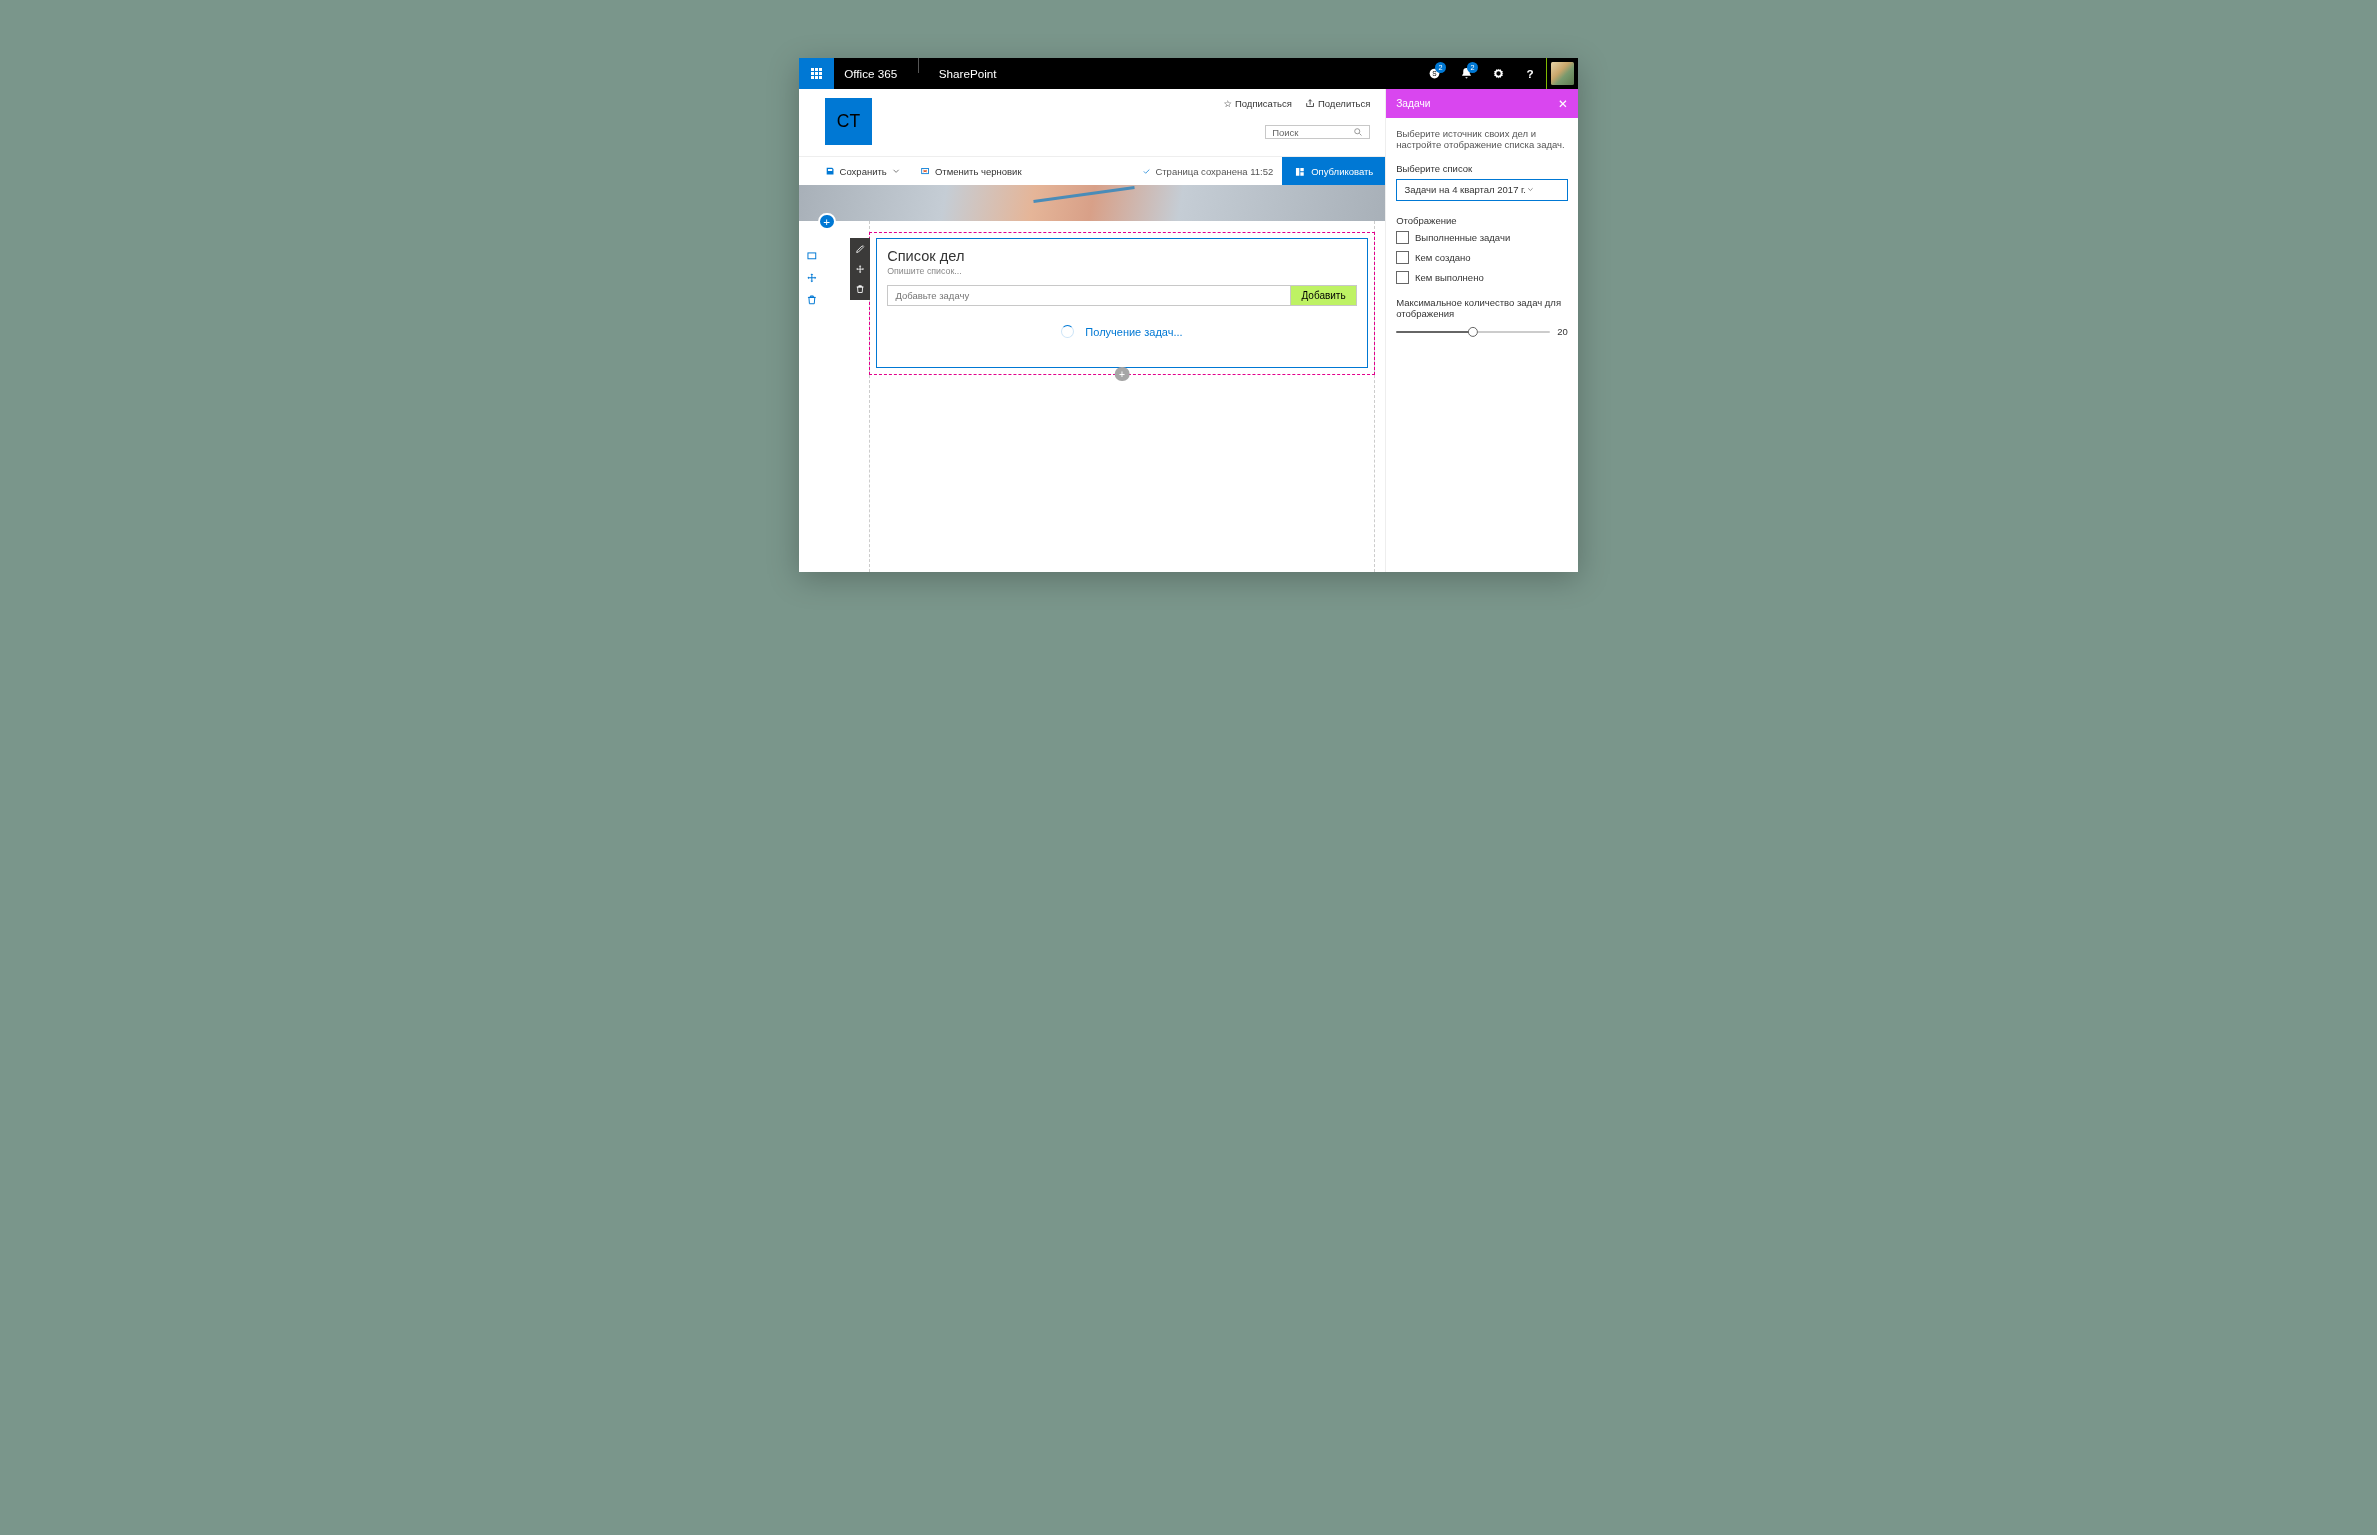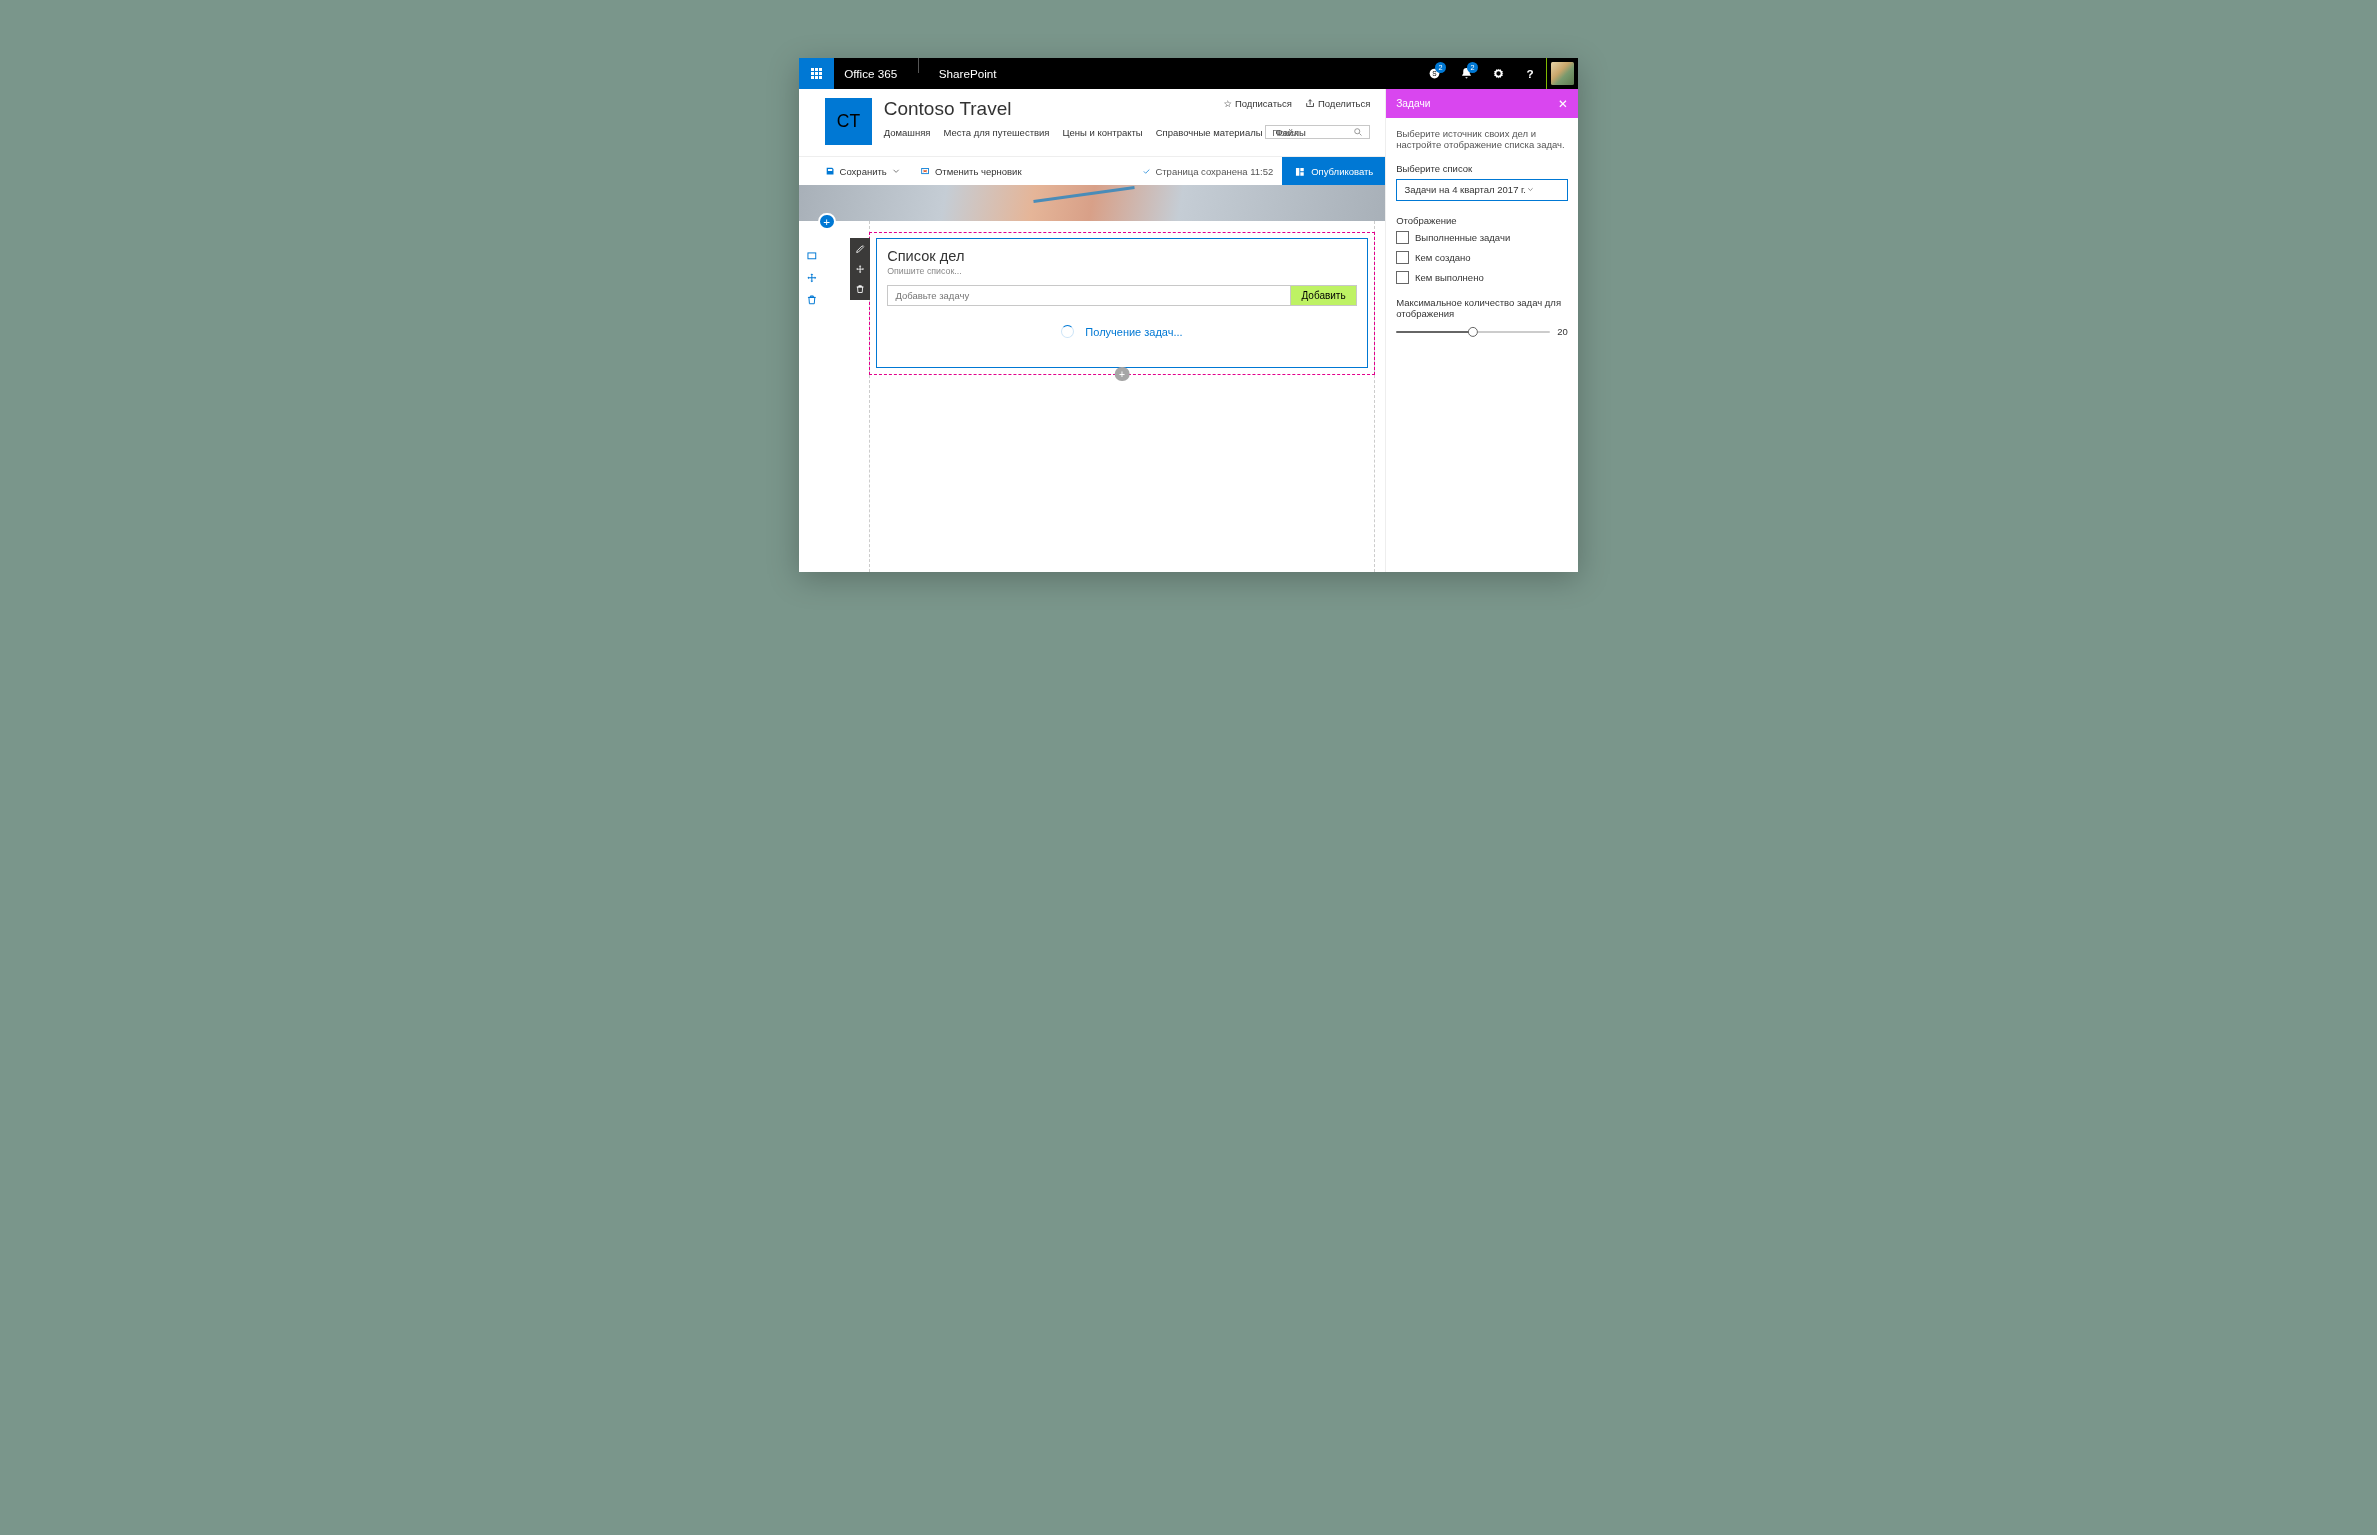--- a/index.html
+++ b/index.html
@@ -368,30 +368,20 @@
     <div class="avatar">
       <div class="avatar-img"></div>
     </div>
   </div>
 
   <div class="body-row">
     <div class="main-col">
 
       <div class="siteheader">
         <div class="sitelogo">CT</div>
-        <div>
-          <div class="sitetitle">Contoso Travel</div>
-          <div class="sitenav">
-            <span>Домашняя</span>
-            <span>Места для путешествия</span>
-            <span>Цены и контракты</span>
-            <span>Справочные материалы</span>
-            <span>Файлы</span>
-          </div>
-        </div>
         <div class="header-right">
           <div class="act">
             <span>☆</span>
             <span>Подписаться</span>
           </div>
           <div class="act">
             <svg width="10.2" height="10.2" viewBox="0 0 24 24" fill="none" stroke="#333" stroke-width="2">
                 <path d="M4 12v8h16v-8M12 4v12M8 8l4-4 4 4"></path>
               </svg>
             <span>Поделиться</span>

